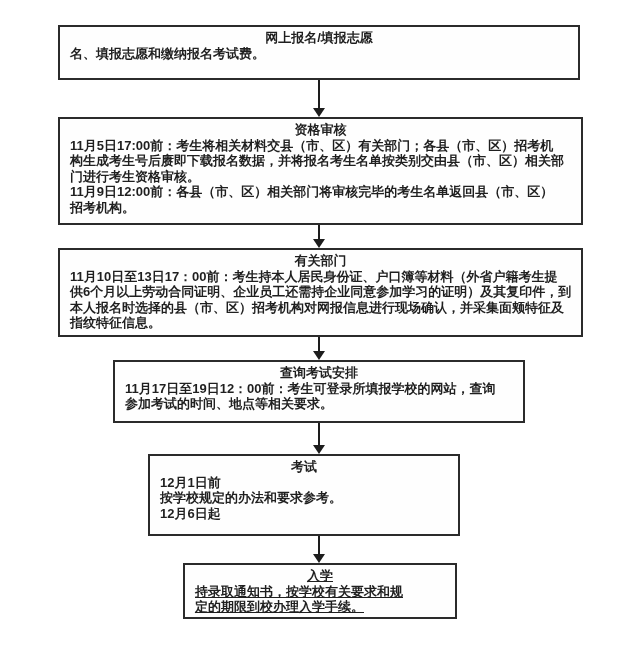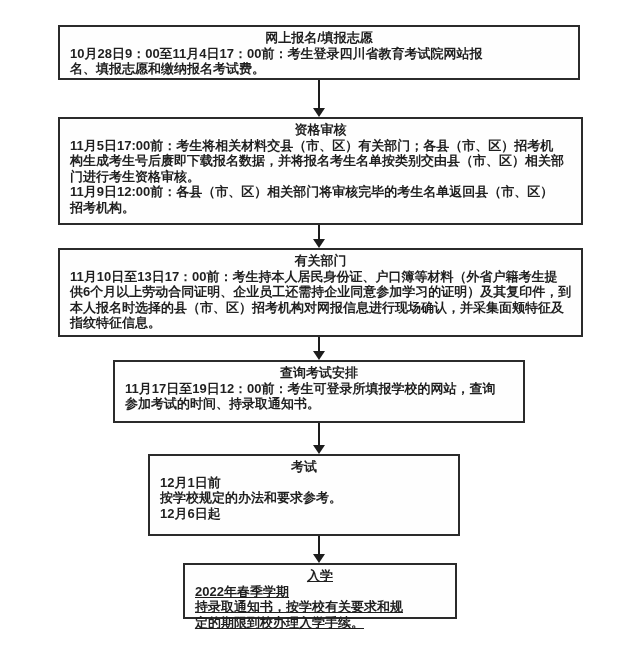--- a/index.html
+++ b/index.html
@@ -57,21 +57,20 @@
   }
 </style>
 </head>
 <body>
 
 <div class="canvas">
 
   <div class="flow-box" style="left:58px; top:25px; width:522px; height:55px;">
     <div class="step-title">网上报名/填报志愿</div>
     <div class="step-body">
-        <div class="line">10月28日9：00至11月4日17：00前：考生登录四川省教育考试院网站报</div>
         <div class="line">名、填报志愿和缴纳报名考试费。</div>
       </div>
   </div>
 
   <div class="flow-arrow" style="top:80px; height:37px;">
     <div class="shaft"></div>
     <div class="head"></div>
   </div>
 
   <div class="flow-box" style="left:58px; top:117px; width:525px; height:108px;">
@@ -102,21 +101,21 @@
 
   <div class="flow-arrow" style="top:337px; height:23px;">
     <div class="shaft"></div>
     <div class="head"></div>
   </div>
 
   <div class="flow-box" style="left:113px; top:360px; width:412px; height:63px;">
     <div class="step-title">查询考试安排</div>
     <div class="step-body">
         <div class="line">11月17日至19日12：00前：考生可登录所填报学校的网站，查询</div>
-        <div class="line">参加考试的时间、持录取通知书。</div>
+        <div class="line">参加考试的时间、地点等相关要求。</div>
       </div>
   </div>
 
   <div class="flow-arrow" style="top:423px; height:31px;">
     <div class="shaft"></div>
     <div class="head"></div>
   </div>
 
   <div class="flow-box" style="left:148px; top:454px; width:312px; height:82px;">
     <div class="step-title">考试</div>
@@ -128,19 +127,18 @@
   </div>
 
   <div class="flow-arrow" style="top:536px; height:27px;">
     <div class="shaft"></div>
     <div class="head"></div>
   </div>
 
   <div class="flow-box" style="left:183px; top:563px; width:274px; height:56px;text-decoration:underline;">
     <div class="step-title">入学</div>
     <div class="step-body">
-        <div class="line">2022年春季学期</div>
         <div class="line">持录取通知书，按学校有关要求和规</div>
         <div class="line">定的期限到校办理入学手续。</div>
       </div>
   </div>
 
 </div>
 
 </body></html>

